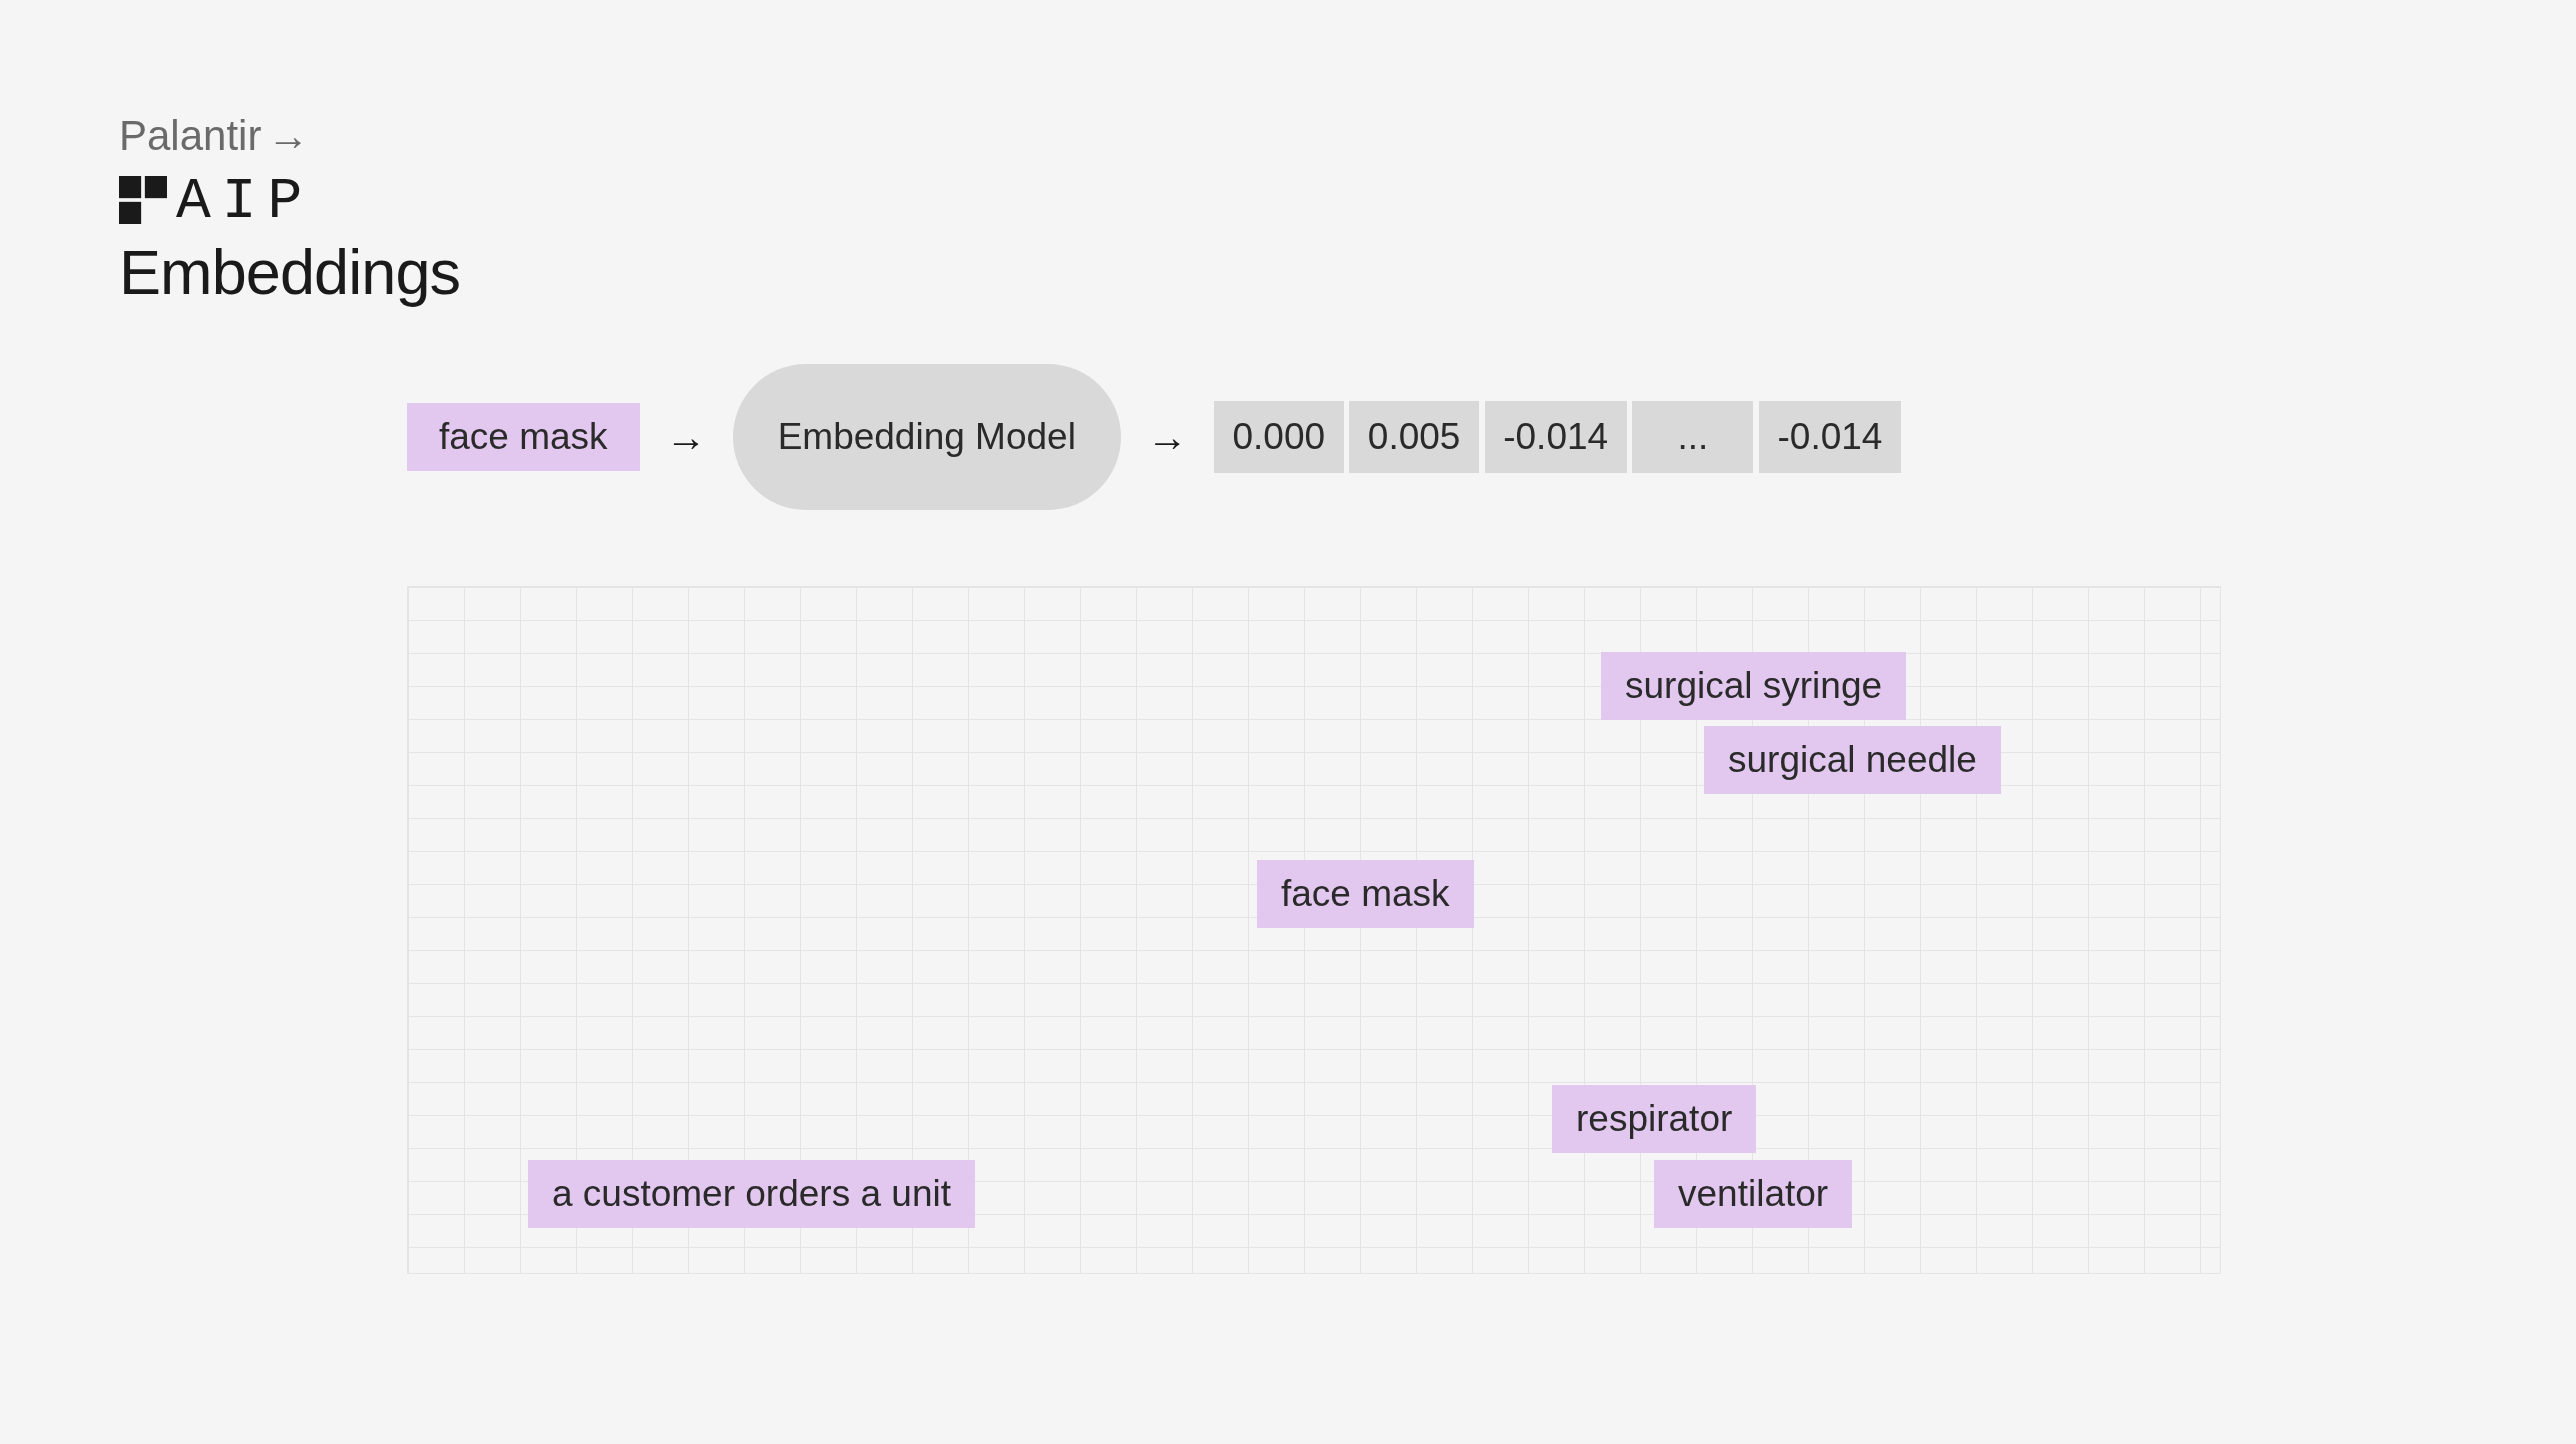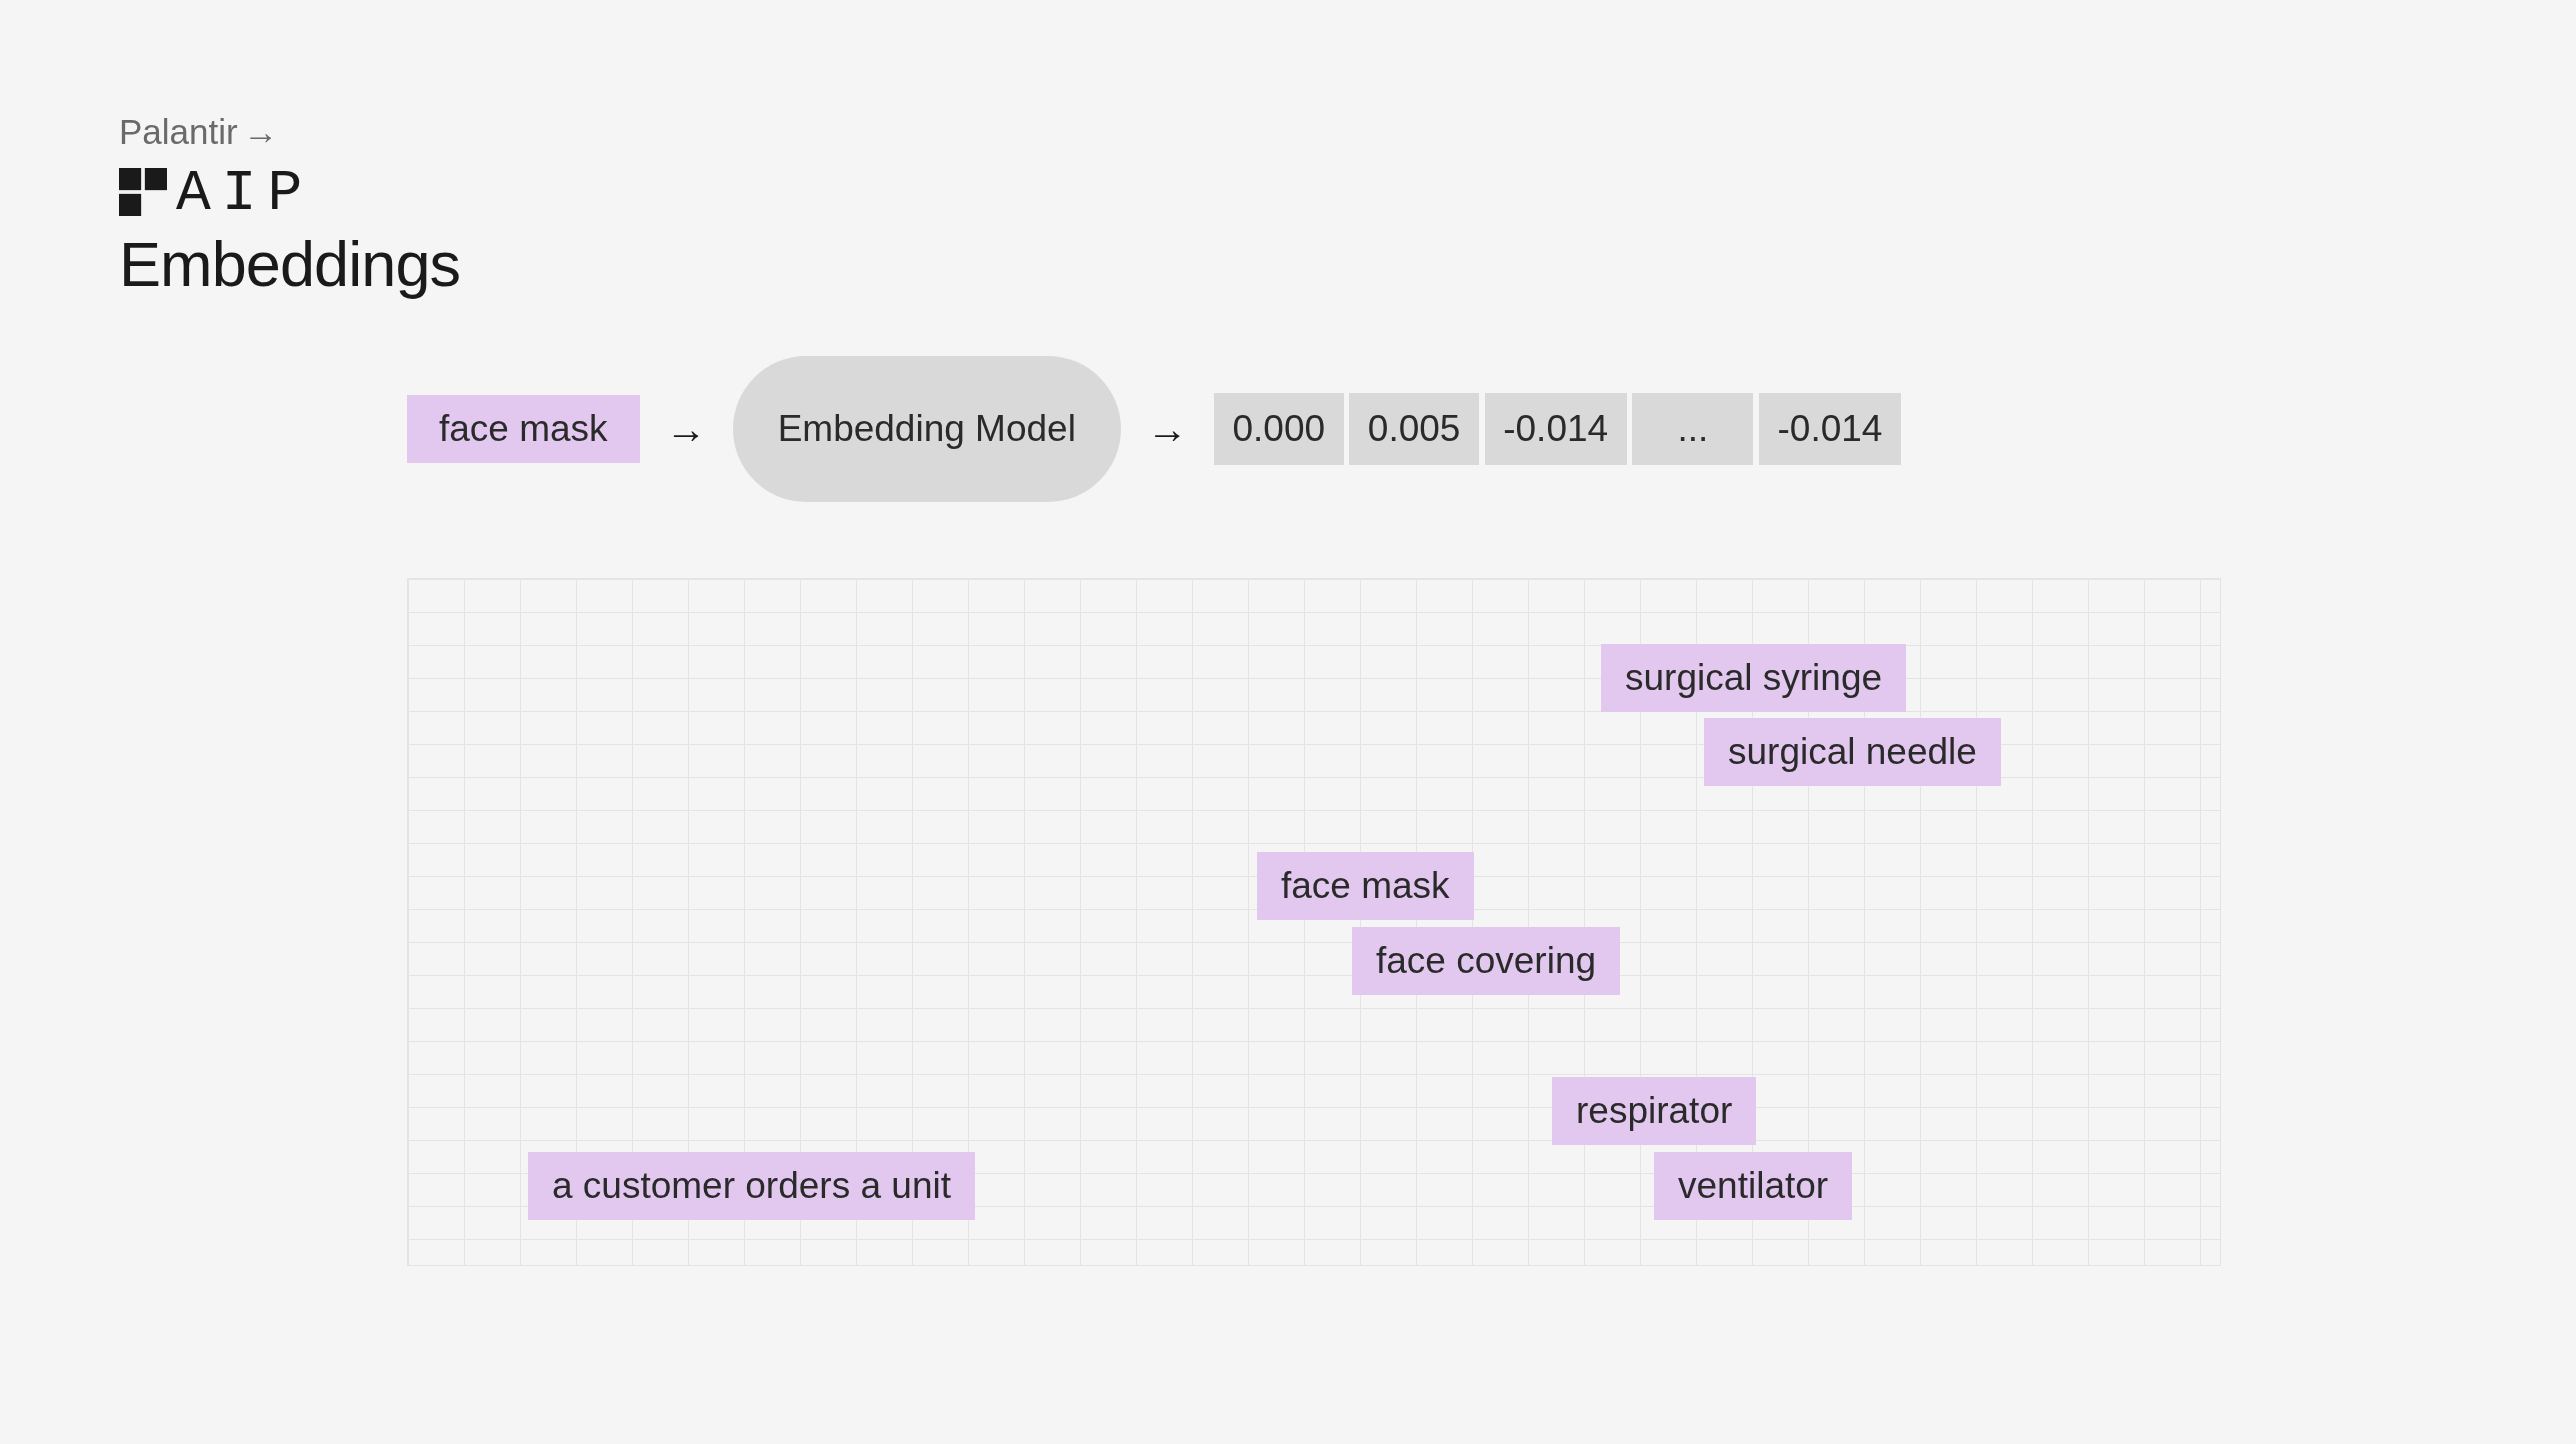--- a/index.html
+++ b/index.html
@@ -19,21 +19,21 @@
     
     .container {
       padding: 112px 119px;
     }
     
     .header {
       margin-bottom: 28px;
     }
     
     .brand-line {
-      font-size: 35px;
+      font-size: 42px;
       color: #6a6a6a;
       letter-spacing: 0;
       display: flex;
       align-items: center;
       gap: 5.6px;
     }
     
     .logo-row {
       display: flex;
       align-items: center;
@@ -159,19 +159,18 @@
       <div class="vcell">...</div>
       <div class="vcell">-0.014</div>
     </div>
   </div>
 
   <div class="grid-area">
 
   <div class="grid-chip" style="left: 1193px; top: 65px;">surgical syringe</div>
       <div class="grid-chip" style="left: 1296px; top: 139px;">surgical needle</div>
       <div class="grid-chip" style="left: 849px; top: 273px;">face mask</div>
-      <div class="grid-chip" style="left: 944px; top: 348px;">face covering</div>
       <div class="grid-chip" style="left: 1144px; top: 498px;">respirator</div>
       <div class="grid-chip" style="left: 1246px; top: 573px;">ventilator</div>
       <div class="grid-chip" style="left: 120px; top: 573px;">a customer orders a unit</div>
     </div>
 </div>
 
 
 </body></html>

